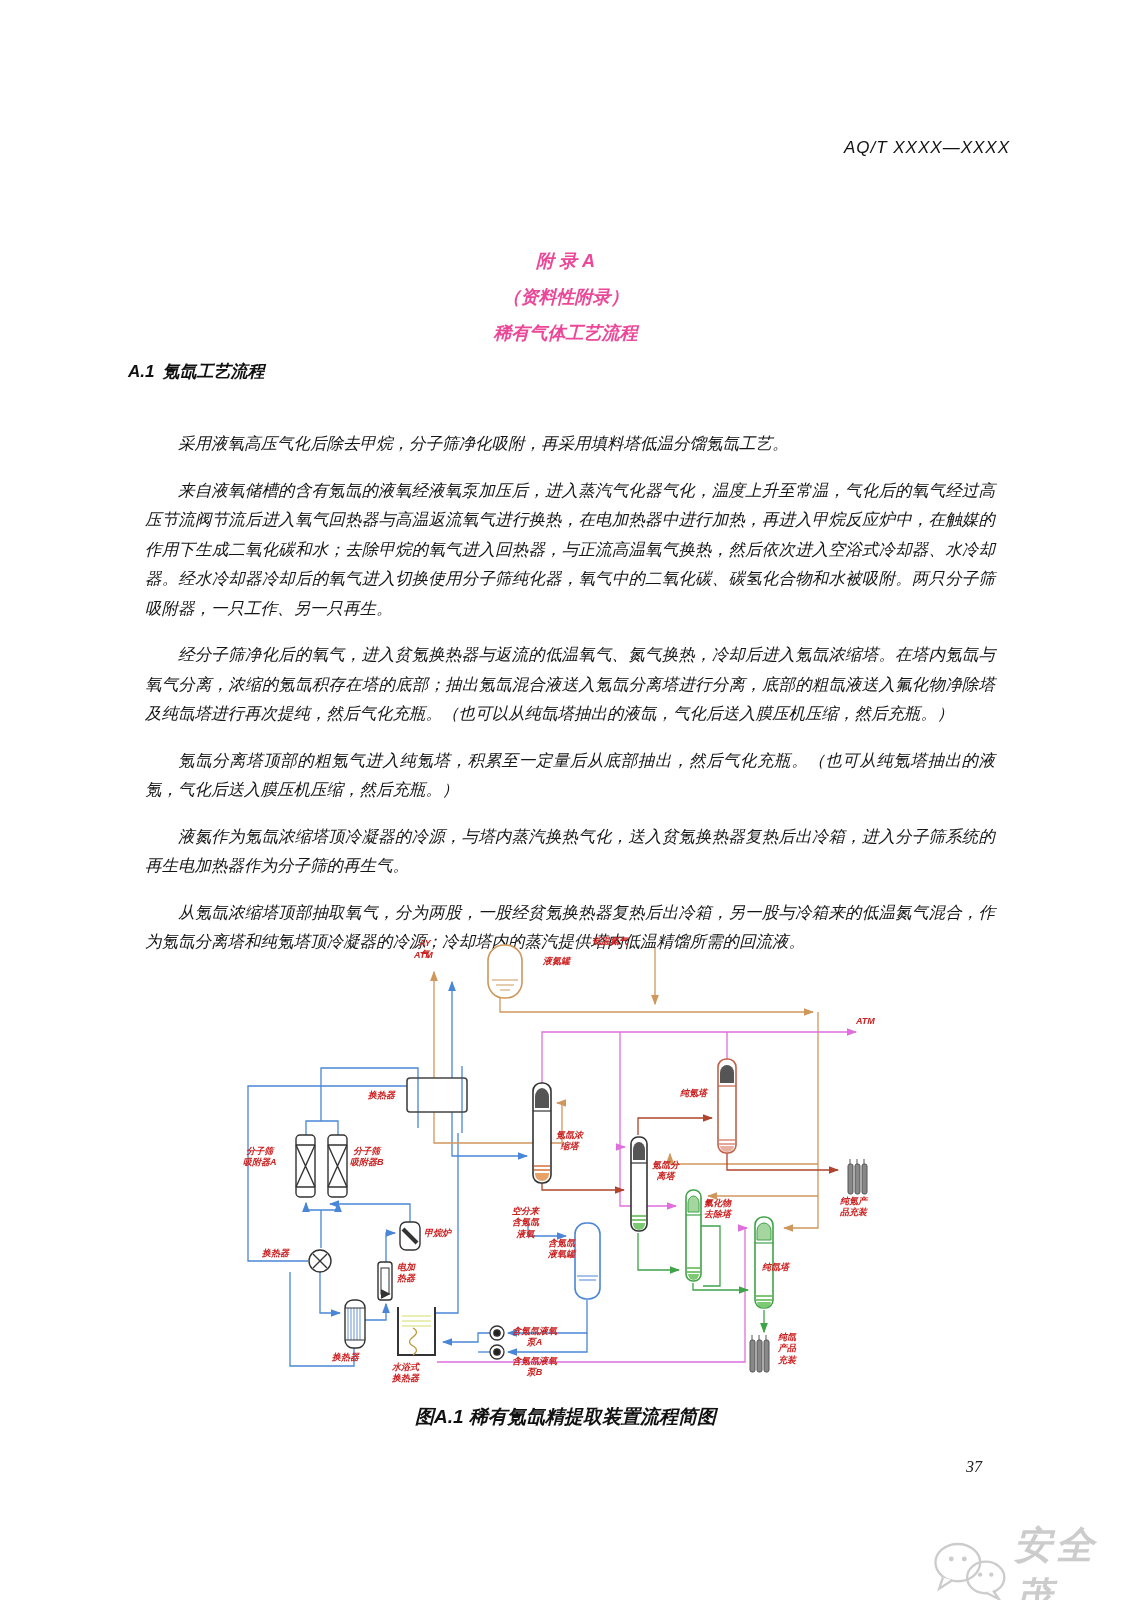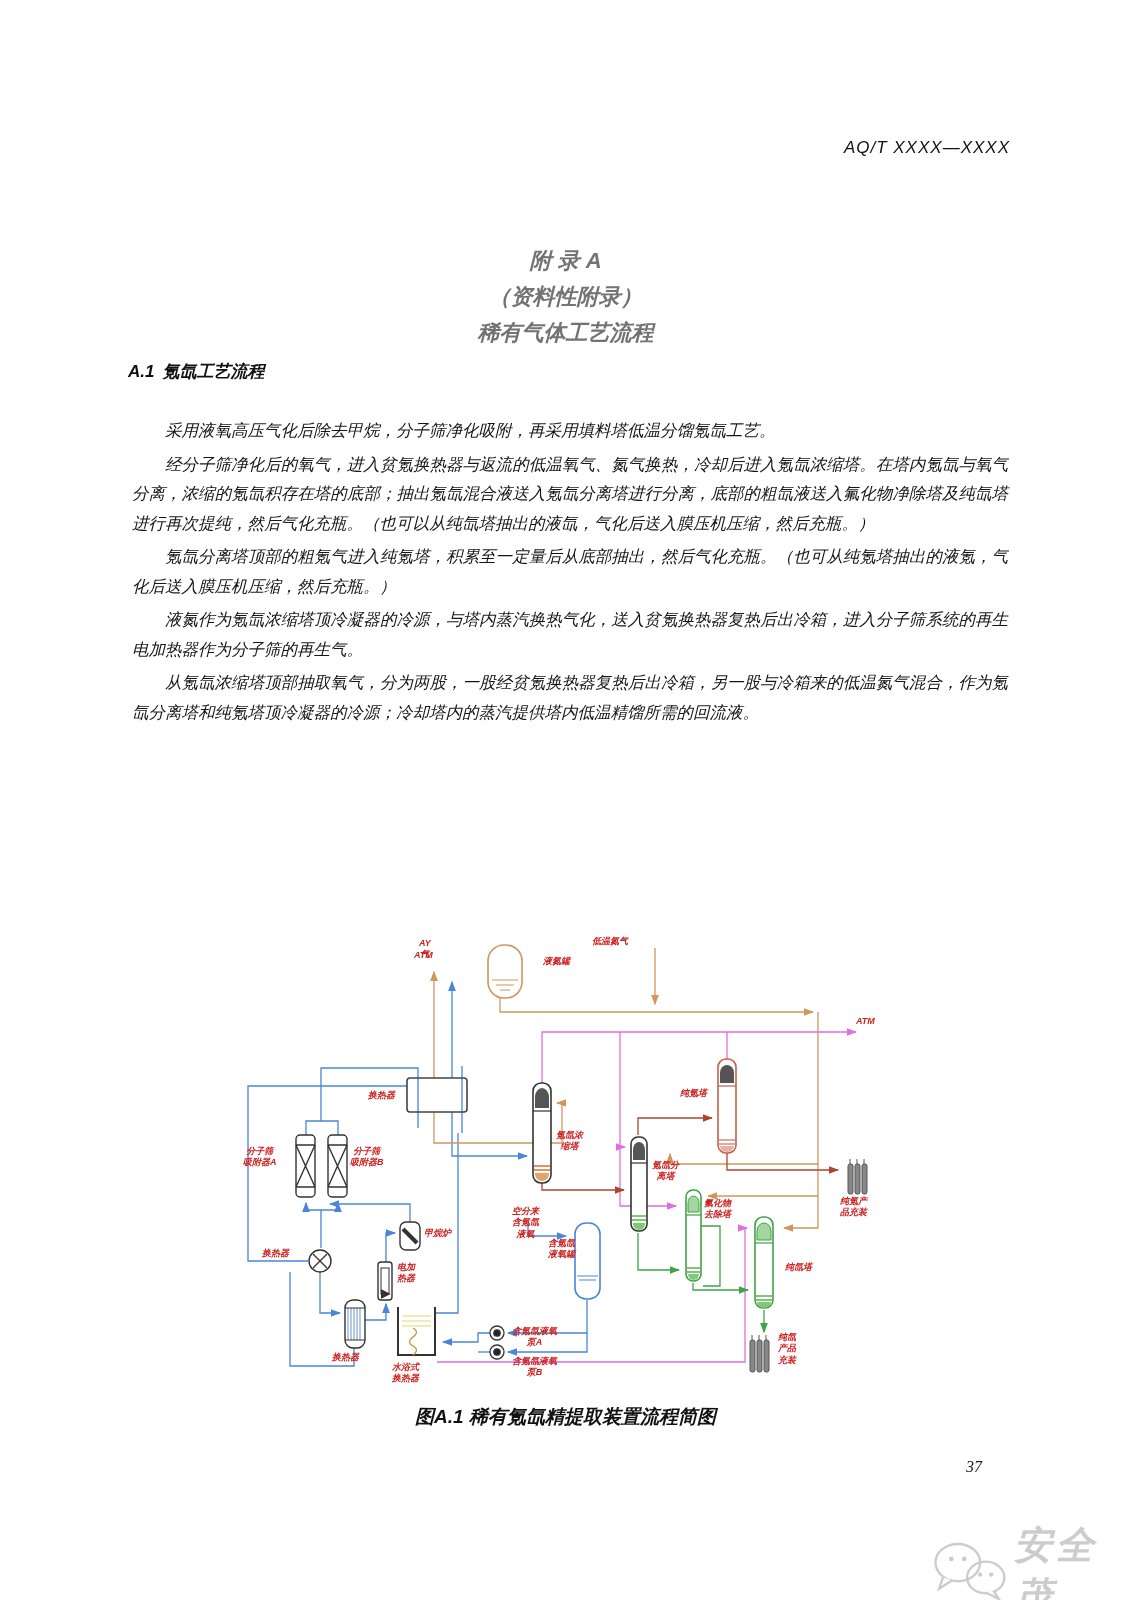--- a/index.html
+++ b/index.html
@@ -2,28 +2,28 @@
 <html><head>
 <meta charset="utf-8">
 <style>
   html,body{margin:0;padding:0;background:#e8e8e8;}
   .page{position:relative;width:1131px;height:1600px;background:#ffffff;overflow:hidden;
         font-family:"Liberation Serif","DejaVu Serif",serif;color:#1a1a1a;font-style:italic;}
   .doc-code{position:absolute;top:138px;left:0;width:1010px;text-align:right;
         font-family:"Liberation Sans","DejaVu Sans",sans-serif;font-size:17px;
         letter-spacing:1px;color:#111;}
   .title-block{position:absolute;top:243px;left:0;width:1131px;text-align:center;}
-  .title-line{font-weight:bold;font-size:22px;line-height:36px;color:#737373;
+  .title-line{font-weight:bold;font-size:18px;line-height:36px;color:#ec4899;
         font-family:"Liberation Sans","DejaVu Sans",sans-serif;}
   .sec-head{position:absolute;top:360px;left:128px;font-weight:bold;font-size:17px;
         font-family:"Liberation Sans","DejaVu Sans",sans-serif;color:#111;}
   .sec-head .num{margin-right:8px;}
   .content{position:absolute;top:412px;left:128px;width:884px;font-size:16.5px;
         line-height:29.5px;text-align:justify;color:#151515;}
-  .content p{margin:4px;text-indent:2em;}
+  .content p{margin:17px;text-indent:2em;}
   .fig-caption{position:absolute;top:1404px;left:0;width:1131px;text-align:center;
         font-weight:bold;font-size:19px;color:#111;
         font-family:"Liberation Sans","DejaVu Sans",sans-serif;}
   .page-num{position:absolute;top:1458px;left:966px;font-size:16px;color:#222;}
   .diagram{position:absolute;top:918px;left:230px;width:680px;height:470px;}
   .dlabel{position:absolute;font-family:"Liberation Sans","DejaVu Sans",sans-serif;
         font-size:9px;font-weight:bold;color:#cc2020;white-space:pre-line;
         line-height:1.25;text-align:center;}
   .watermark{position:absolute;top:1520px;left:928px;display:flex;align-items:center;
         color:#c9c9c9;}
@@ -42,20 +42,21 @@
     <div class="title-line">（资料性附录）</div>
     <div class="title-line">稀有气体工艺流程</div>
   </div>
 
   <div class="sec-head">
     <span class="num">A.1</span><span>氪氙工艺流程</span>
   </div>
 
   <div class="content">
     <p>采用液氧高压气化后除去甲烷，分子筛净化吸附，再采用填料塔低温分馏氪氙工艺。</p>
+    <p>来自液氧储槽的含有氪氙的液氧经液氧泵加压后，进入蒸汽气化器气化，温度上升至常温，气化后的氧气经过高压节流阀节流后进入氧气回热器与高温返流氧气进行换热，在电加热器中进行加热，再进入甲烷反应炉中，在触媒的作用下生成二氧化碳和水；去除甲烷的氧气进入回热器，与正流高温氧气换热，然后依次进入空浴式冷却器、水冷却器。经水冷却器冷却后的氧气进入切换使用分子筛纯化器，氧气中的二氧化碳、碳氢化合物和水被吸附。两只分子筛吸附器，一只工作、另一只再生。</p>
     <p>经分子筛净化后的氧气，进入贫氪换热器与返流的低温氧气、氮气换热，冷却后进入氪氙浓缩塔。在塔内氪氙与氧气分离，浓缩的氪氙积存在塔的底部；抽出氪氙混合液送入氪氙分离塔进行分离，底部的粗氙液送入氟化物净除塔及纯氙塔进行再次提纯，然后气化充瓶。（也可以从纯氙塔抽出的液氙，气化后送入膜压机压缩，然后充瓶。）</p>
     <p>氪氙分离塔顶部的粗氪气进入纯氪塔，积累至一定量后从底部抽出，然后气化充瓶。（也可从纯氪塔抽出的液氪，气化后送入膜压机压缩，然后充瓶。）</p>
     <p>液氮作为氪氙浓缩塔顶冷凝器的冷源，与塔内蒸汽换热气化，送入贫氪换热器复热后出冷箱，进入分子筛系统的再生电加热器作为分子筛的再生气。</p>
     <p>从氪氙浓缩塔顶部抽取氧气，分为两股，一股经贫氪换热器复热后出冷箱，另一股与冷箱来的低温氮气混合，作为氪氙分离塔和纯氪塔顶冷凝器的冷源；冷却塔内的蒸汽提供塔内低温精馏所需的回流液。</p>
   </div>
 
   <svg class="diagram" viewBox="0 0 680 470" xmlns="http://www.w3.org/2000/svg">
     <defs>
       <marker id="m-b" markerWidth="8" markerHeight="6" refX="7" refY="3" orient="auto">
           <path d="M0,0 L8,3 L0,6 z" fill="#4a86d8"></path>
@@ -268,21 +269,21 @@
 泵A</div>
   <div class="dlabel" style="left:512px;top:1356px;">含氪氙液氧
 泵B</div>
   <div class="dlabel" style="left:556px;top:1130px;">氪氙浓
 缩塔</div>
   <div class="dlabel" style="left:652px;top:1160px;">氪氙分
 离塔</div>
   <div class="dlabel" style="left:680px;top:1088px;">纯氪塔</div>
   <div class="dlabel" style="left:704px;top:1198px;">氟化物
 去除塔</div>
-  <div class="dlabel" style="left:785px;top:1262px;">纯氙塔</div>
+  <div class="dlabel" style="left:762px;top:1262px;">纯氙塔</div>
   <div class="dlabel" style="left:840px;top:1196px;">纯氪产
 品充装</div>
   <div class="dlabel" style="left:778px;top:1332px;">纯氙
 产品
 充装</div>
 
   <div class="fig-caption">图A.1  稀有氪氙精提取装置流程简图</div>
 
   <div class="page-num">37</div>
 

